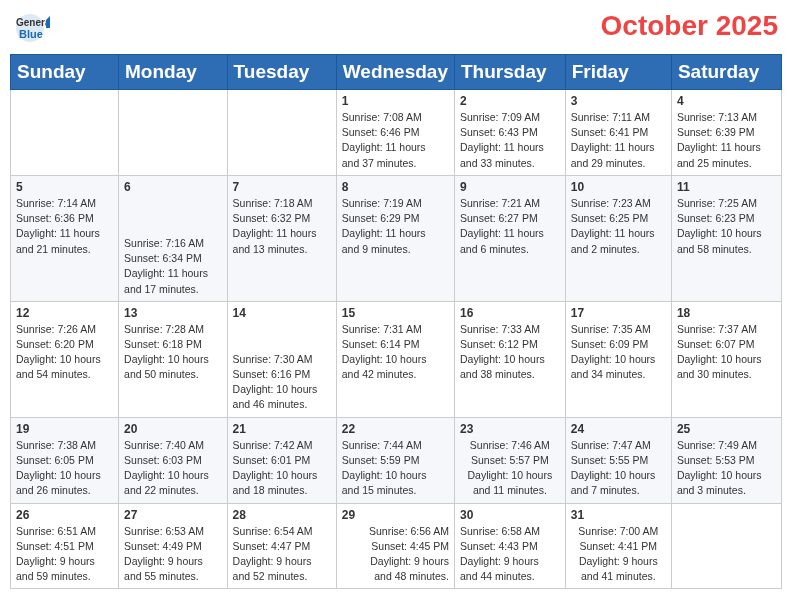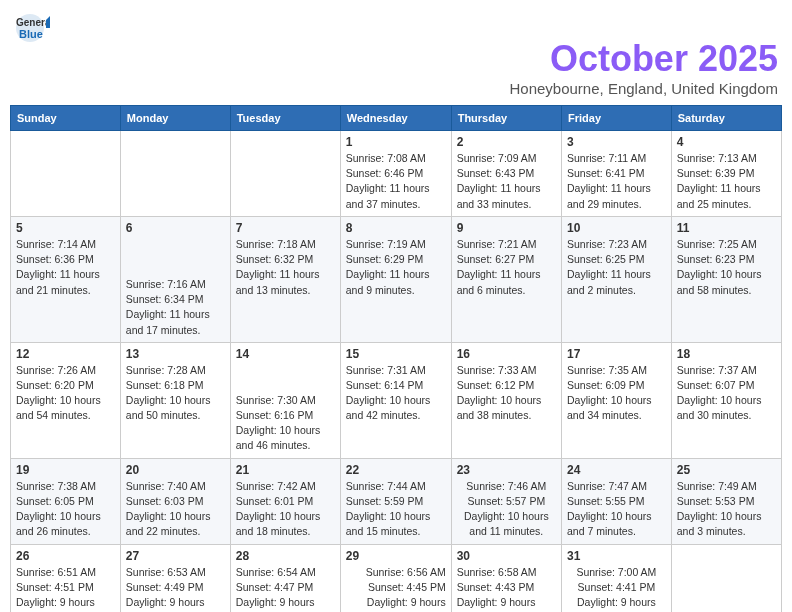--- a/index.html
+++ b/index.html
@@ -19,40 +19,39 @@
     }
     .logo {
       display: flex;
       align-items: center;
       gap: 4px;
     }
     .title-block {
       text-align: right;
     }
     .month-title {
-      font-size: 36px;
+      font-size: 28px;
       font-weight: bold;
-      color: #8b5cf6;
-      margin-top: 28px;
+      color: #ef4444;
     }
     .location {
       font-size: 15px;
       color: #555;
     }
     .calendar {
       width: 100%;
       border-collapse: collapse;
       border: 1px solid #ccc;
     }
     .calendar th {
       background-color: #2e6db4;
       color: #fff;
       text-align: left;
       padding: 6px 6px;
-      font-size: 11px;
+      font-size: 19px;
       font-weight: bold;
       border: 1px solid #1a5a9a;
     }
     .calendar td {
       vertical-align: top;
       border: 1px solid #ccc;
       padding: 4px 5px;
       font-size: 10.5px;
       color: #333;
       width: 113px;
@@ -87,21 +86,20 @@
         <circle cx="16" cy="18" r="14" fill="#1a6ab5" opacity="0.15"></circle>
         <text x="2" y="16" font-size="10" font-weight="bold" fill="#333" font-family="Arial">General</text>
         <text x="5" y="28" font-size="11" font-weight="bold" fill="#1a6ab5" font-family="Arial">Blue</text>
         <polygon points="32,10 36,6 36,18 32,18" fill="#1a6ab5"></polygon>
       </svg>
     </div>
   </div>
     </div>
   <div class="title-block">
     <div class="month-title">October 2025</div>
-    <div class="location">Honeybourne, England, United Kingdom</div>
   </div>
 </div>
 
 <table class="calendar">
   <thead>
     <tr>
       <th>Sunday</th>
       <th>Monday</th>
       <th>Tuesday</th>
       <th>Wednesday</th>

